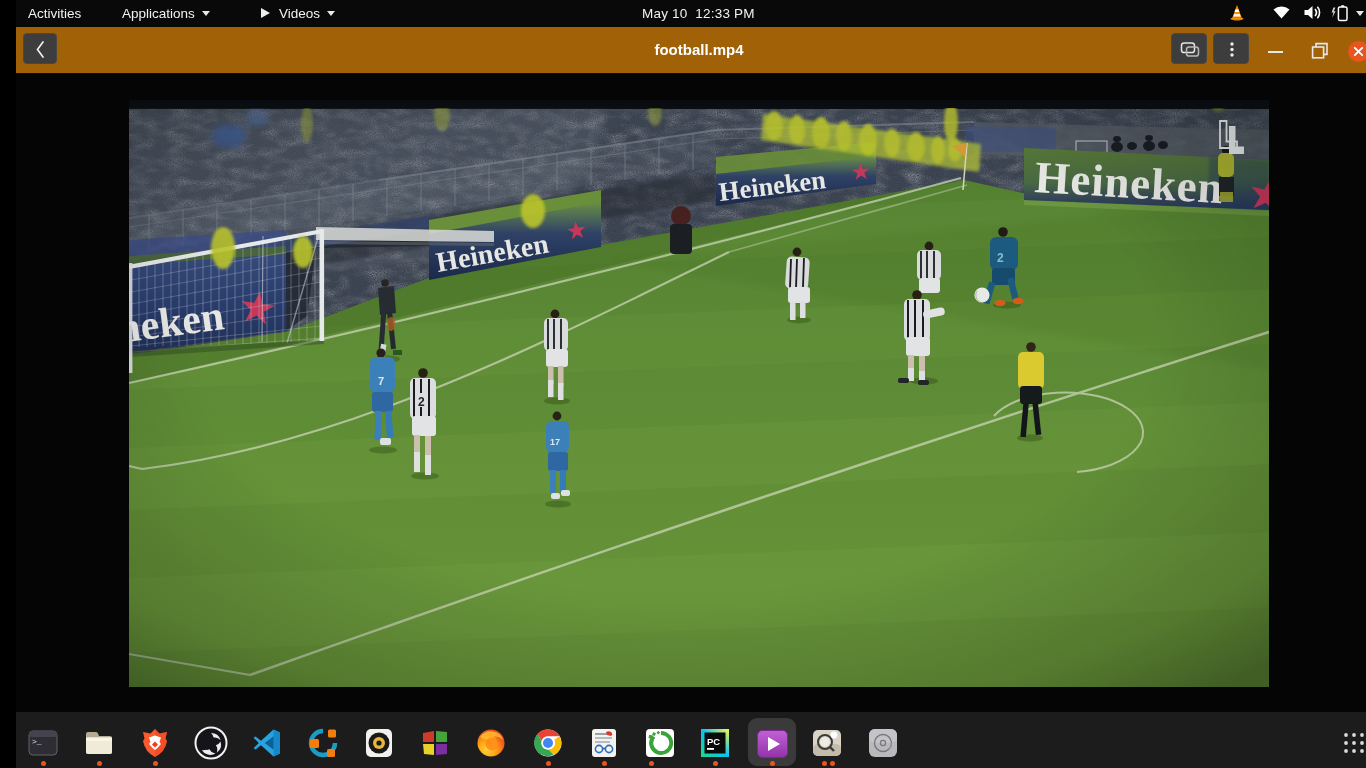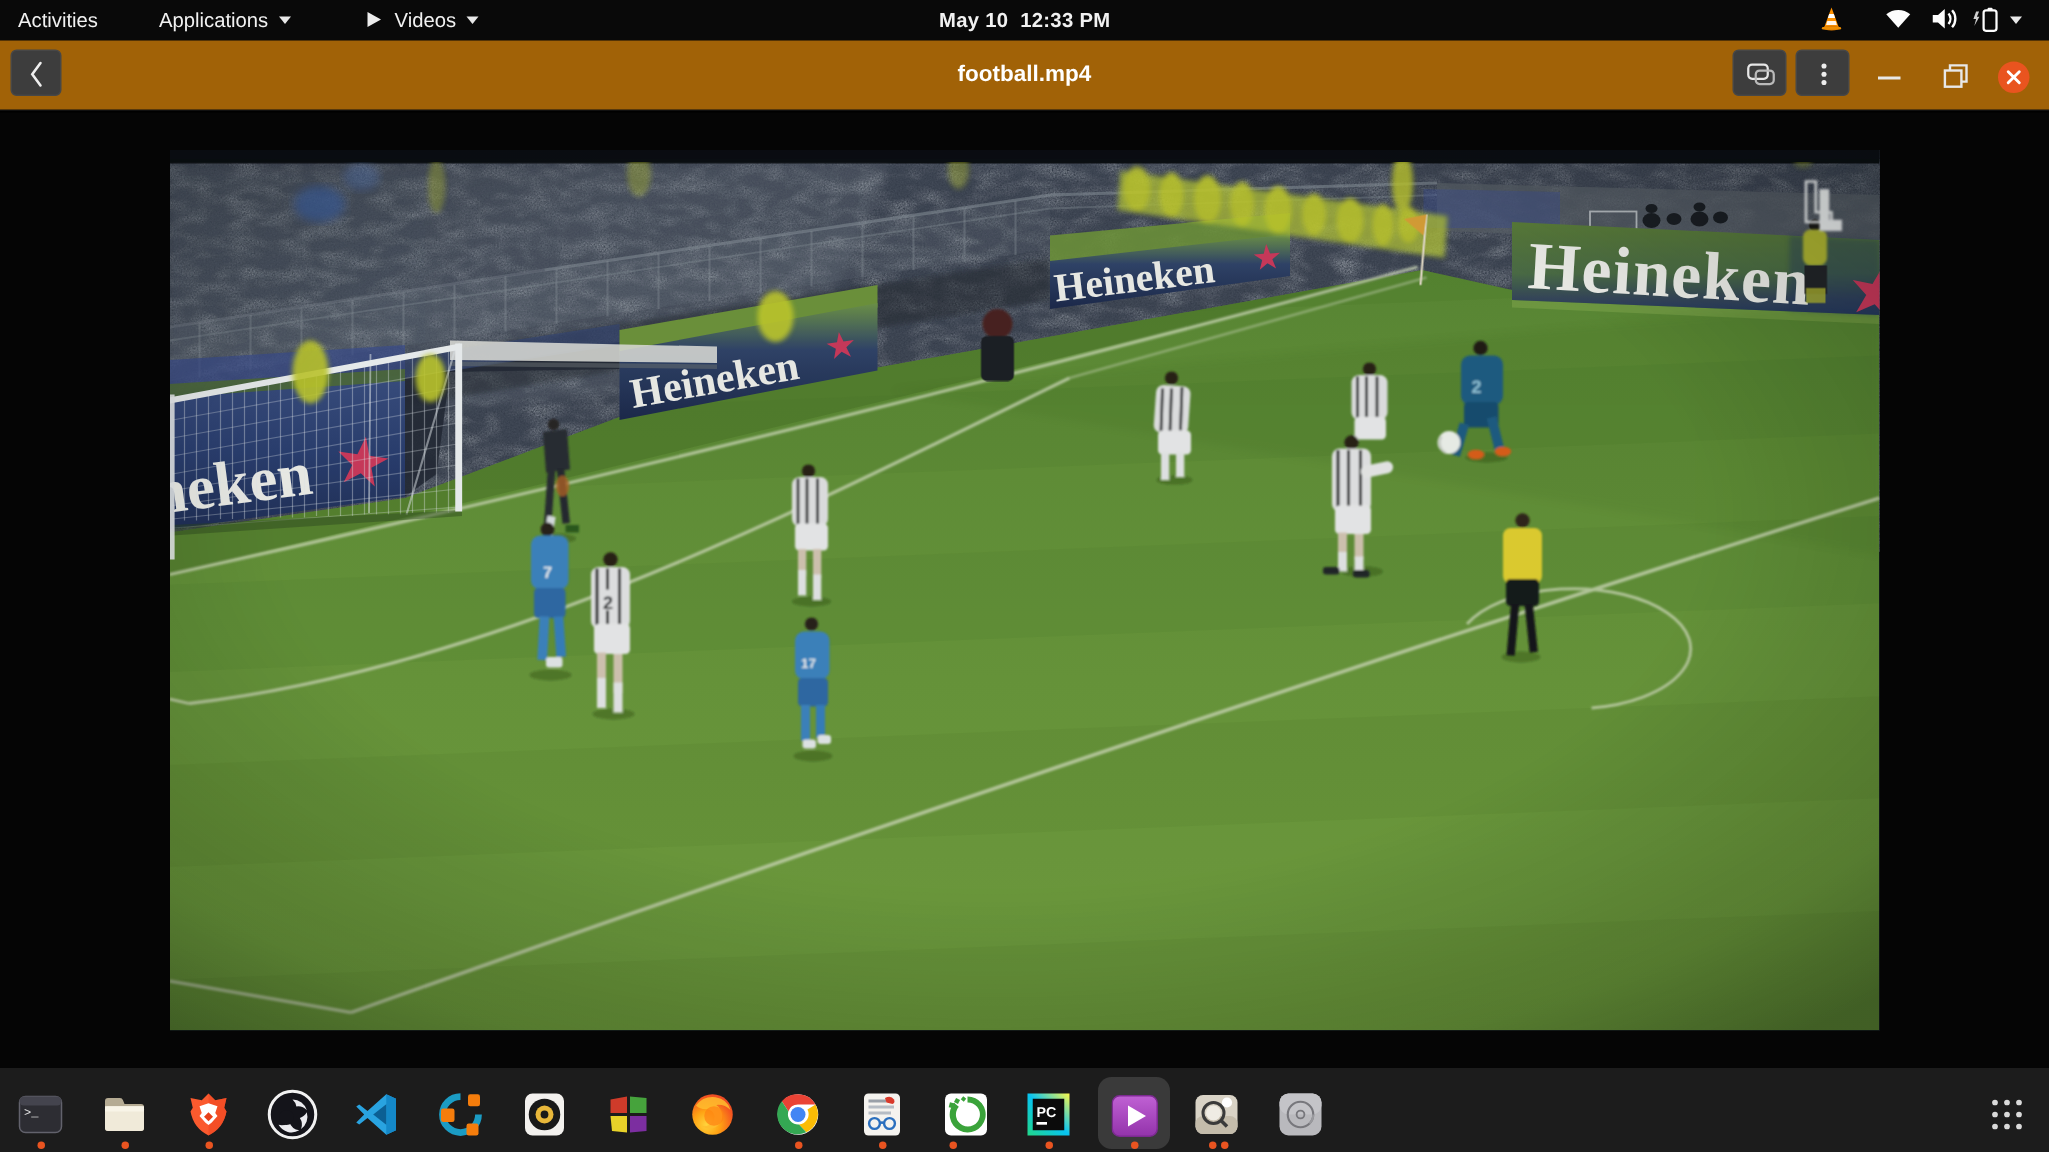--- a/index.html
+++ b/index.html
@@ -1,16 +1,16 @@
 <!DOCTYPE html>
 <html><head><meta charset="utf-8">
 <style>
 *{margin:0;padding:0;box-sizing:border-box}
 html,body{width:1366px;height:768px;overflow:hidden;background:#000;font-family:"Liberation Sans",sans-serif}
-#root{position:absolute;left:0;top:0;width:1244px;height:768px}
+#root{position:absolute;left:16px;top:0;width:1244px;height:768px}
 .abs{position:absolute}
 
 #topbar{position:absolute;left:0;top:0;width:1366px;height:27px;background:#090909;color:#f1f1f1;font-size:13.5px}
 #topbar .it{position:absolute;top:5px;line-height:17px}
 .caret{display:inline-block;width:0;height:0;border-left:4.5px solid transparent;border-right:4.5px solid transparent;border-top:5px solid #e8e8e8;vertical-align:middle;margin-left:7px;margin-top:-1px}
 
 #titlebar{position:absolute;left:0;top:27px;width:1366px;height:47px;background:#a16207;border-bottom:1px solid #101010}
 #backbtn{position:absolute;left:7px;top:6px;width:34px;height:31px;background:#3d3d3d;border-radius:4px;border:1px solid #474747}
 #title{position:absolute;left:0;top:0;width:100%;text-align:center;line-height:46px;color:#fff;font-weight:bold;font-size:15px}
 .tbtn{position:absolute;top:6px;width:36px;height:31px;background:#3d3d3d;border-radius:4px;border:1px solid #474747}
@@ -24,21 +24,21 @@
 #acttile{position:absolute;left:732px;top:6px;width:48px;height:48px;border-radius:9px;background:#3a3a3a}
 </style></head>
 <body>
 <div id="root">
 <div id="topbar">
   <span class="it" style="left:12px">Activities</span>
   <span class="it" style="left:106px">Applications<span class="caret"></span></span>
   <span class="it" style="left:243px"><svg width="12" height="12" viewBox="0 0 12 12" style="vertical-align:-1px">
           <path d="M2,1 L11,6 L2,11 Z" fill="#ededed"></path>
         </svg><span style="margin-left:8px">Videos</span><span class="caret"></span></span>
-  <span class="it" style="left:626px;font-weight:bold;letter-spacing:.2px">May 10&nbsp; 12:33 PM</span>
+  <span class="it" style="left:626px;font-weight:normal;letter-spacing:.2px">May 10&nbsp; 12:33 PM</span>
   <span class="it" style="left:1211px;top:3px"><svg width="20" height="20" viewBox="0 0 20 20">
     <path d="M10,2 L14.8,15 L5.2,15 Z" fill="#ff9100"></path>
     <path d="M8.4,6.4 L11.6,6.4 L12.4,9 L7.6,9 Z" fill="#fff"></path>
     <path d="M7.2,11 L12.8,11 L13.6,13.6 L6.4,13.6 Z" fill="#fff" opacity=".92"></path>
     <ellipse cx="10" cy="15.7" rx="5.6" ry="1.7" fill="#e07c00"></ellipse>
     <rect x="3.6" y="15" width="12.8" height="1.6" rx=".8" fill="#ef8e00"></rect>
   </svg></span>
   <span class="it" style="left:1256px;top:4px"><svg width="19" height="17" viewBox="0 0 19 17">
           <path d="M9.5,14.5 L1.5,5.5 A12.5,12.5 0 0 1 17.5,5.5 Z" fill="#fdfdfd"></path>
         </svg></span>

